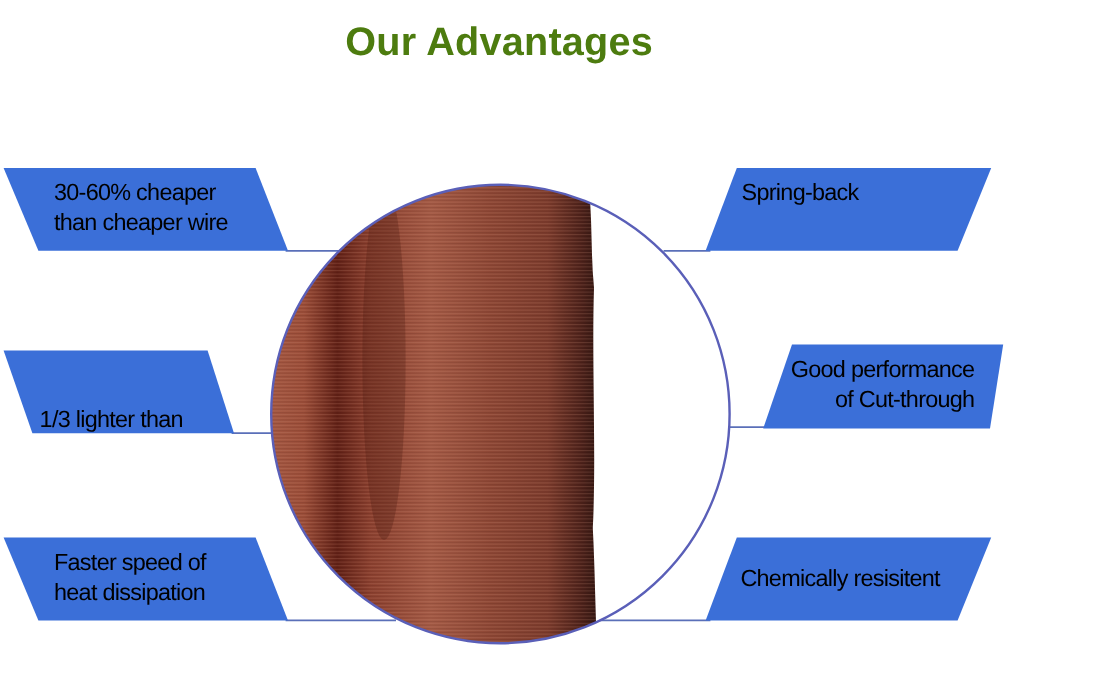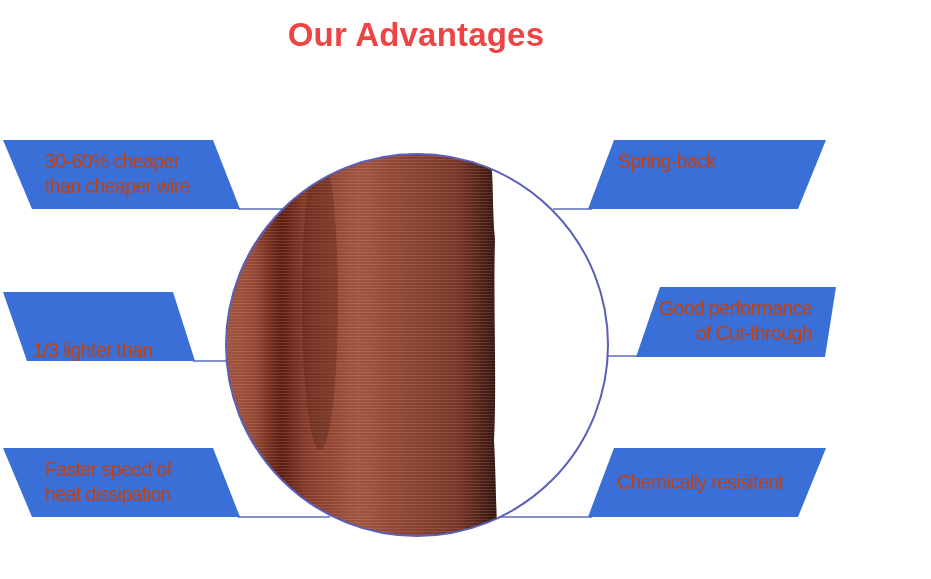--- a/index.html
+++ b/index.html
@@ -4,27 +4,27 @@
 <style>
   html, body { margin: 0; padding: 0; }
   body {
     width: 931px; height: 579px; position: relative; overflow: hidden;
     background: #ffffff;
     font-family: "Liberation Sans", sans-serif;
   }
   .title {
     position: absolute; left: 0; width: 832px; top: 16px;
     text-align: center;
-    font-size: 33px; font-weight: bold; color: #ef4444;
+    font-size: 33px; font-weight: bold; color: #4d7c0f;
     letter-spacing: 0.2px;
   }
   svg.art { position: absolute; left: 0; top: 0; }
   .banner {
     position: absolute;
-    color: #c2410c;
+    color: #000000;
     font-size: 19.5px; line-height: 25px;
     letter-spacing: -0.6px;
     white-space: nowrap;
   }
 </style>
 </head>
 <body>
 
 <div class="title">Our Advantages</div>
 

